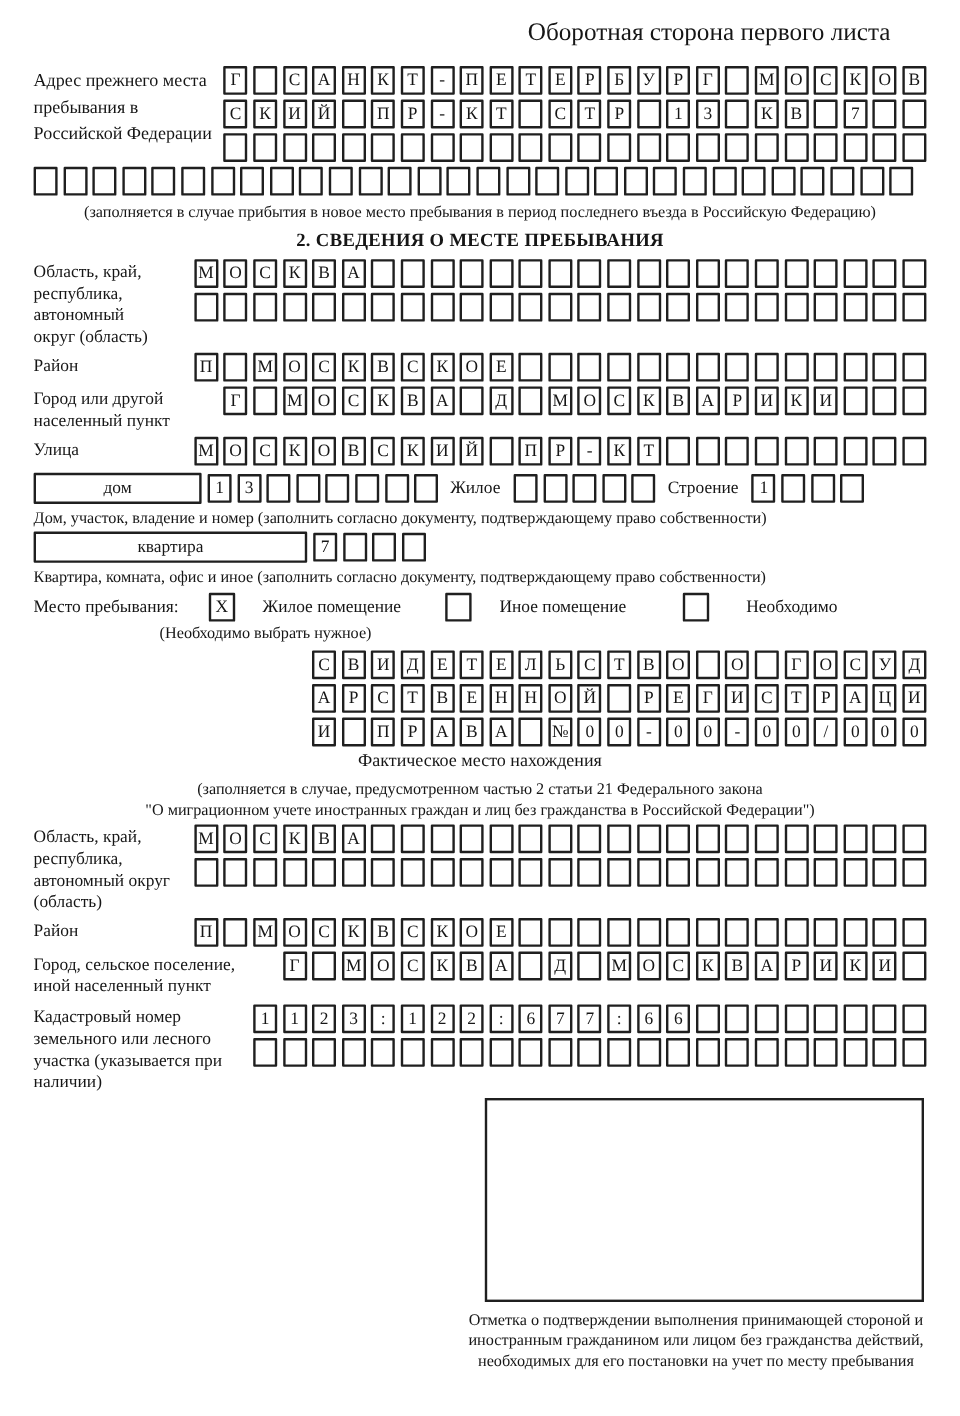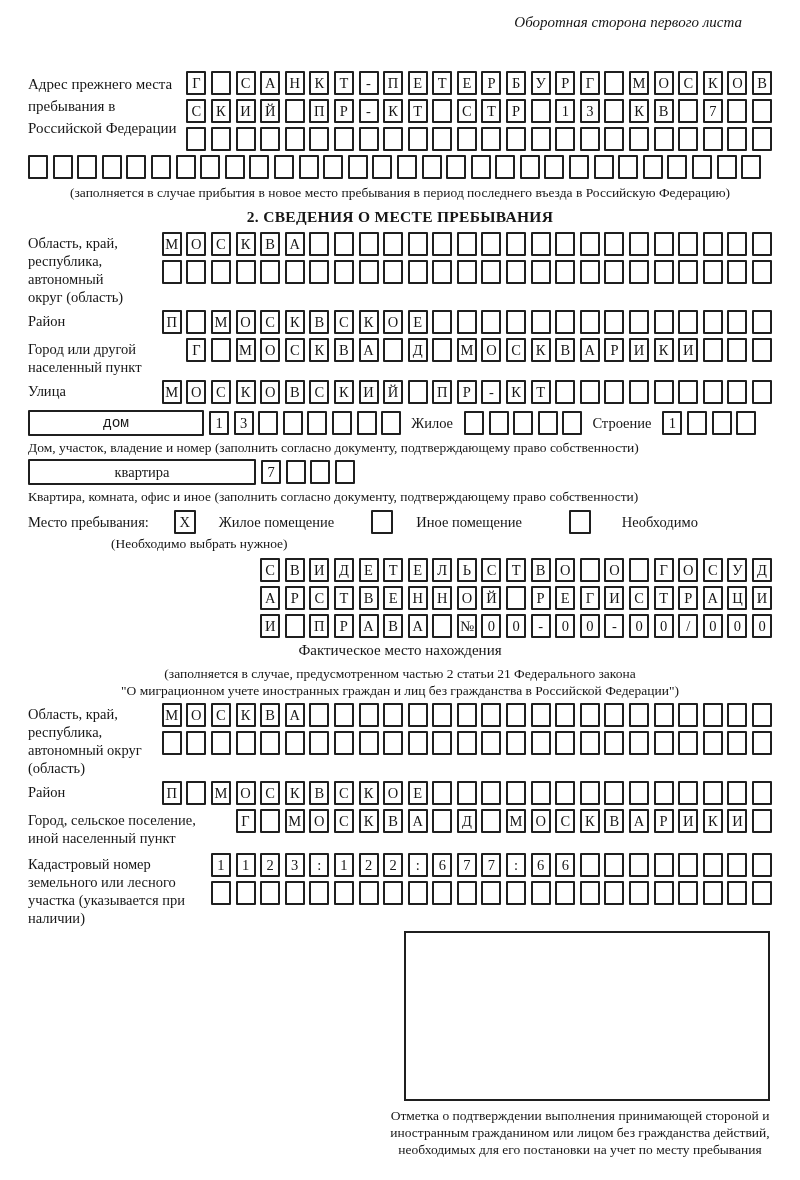--- a/index.html
+++ b/index.html
@@ -4,21 +4,21 @@
 <style>
   * { box-sizing: border-box; margin: 0; padding: 0; }
   html, body { background: #fff; }
   body {
     width: 800px; height: 1180px; overflow: hidden;
     font-family: "Liberation Serif", serif;
     color: #161616;
   }
   .page { width: 800px; height: 1180px; padding: 14px 28px 0 28px; position: relative; }
 
-  .corner-note { text-align: right; font-size: 15px; padding-right: 30px; margin-bottom: 40px; font-style: italic; }
+  .corner-note { text-align: right; font-size: 21px; padding-right: 30px; margin-bottom: 16px; }
 
   .row { display: flex; align-items: flex-start; }
   .label { font-size: 14.5px; line-height: 18px; padding-top: 2px; }
   .addr-label { width: 150px; line-height: 22px; font-size: 15px; }
 
   .cells { display: flex; gap: 4.6px; }
   .cells.right { margin-left: auto; }
   .cells-stack { margin-left: auto; display: flex; flex-direction: column; gap: 4px; }
   .cell {
     flex: 0 0 20px; width: 20px; height: 24px;
@@ -36,35 +36,35 @@
   .mt4 { margin-top: 4px; } .mt6 { margin-top: 6px; } .mt3 { margin-top: 3px; }
 
   .w112 { width: 112px; } .w130 { width: 130px; } .w150 { width: 150px; }
   .w160 { width: 160px; } .w185 { width: 185px; } .w225 { width: 225px; }
 
   .named-box {
     height: 26px; border: 2px solid #1f1f1f; border-radius: 1px;
     display: flex; align-items: center; justify-content: center;
     font-size: 14.5px; background: #fff;
   }
-  .dom-box { width: 176px; font-family: Liberation Mono, monospace; }
+  .dom-box { width: 140px; }
   .kv-box { width: 228px; }
   .inline-row { display: flex; align-items: center; }
   .inline-row .cells { margin-left: 5px; }
   .inline-lbl { font-size: 14.5px; line-height: 26px; margin: 0 6px 0 10px; white-space: nowrap; }
 
   .mesto-row { display: flex; align-items: center; margin-top: 5px; gap: 15px; }
   .mesto-lbl { font-size: 14.5px; white-space: nowrap; }
   .checkbox {
     width: 22px; height: 24px; border: 2px solid #1f1f1f; border-radius: 1px;
     display: inline-flex; align-items: center; justify-content: center;
     font-size: 14.5px; margin: 0 8px 0 10px; flex: 0 0 22px;
   }
   .opt-lbl { font-size: 14.5px; white-space: nowrap; }
-  .choose-note { font-size: 13.5px; margin-left: 83px; margin-top: 2px; }
+  .choose-note { font-size: 13.5px; margin-left: 105px; margin-top: 2px; }
 
   .fact-title { text-align: center; font-size: 15px; font-weight: normal; margin-top: 4px; margin-bottom: 6px; }
   .fact-note { text-align: center; font-size: 13.5px; line-height: 17px; }
 
   .stamp-wrap { width: 380px; margin-left: auto; margin-right: 2px; margin-top: 4px; }
   .stamp-box { width: 366px; height: 170px; border: 2px solid #1f1f1f; margin-left: auto; background: #fff; }
   .stamp-caption { text-align: center; font-size: 13.5px; line-height: 17px; margin-top: 6px; }
 </style>
 </head>
 <body>

